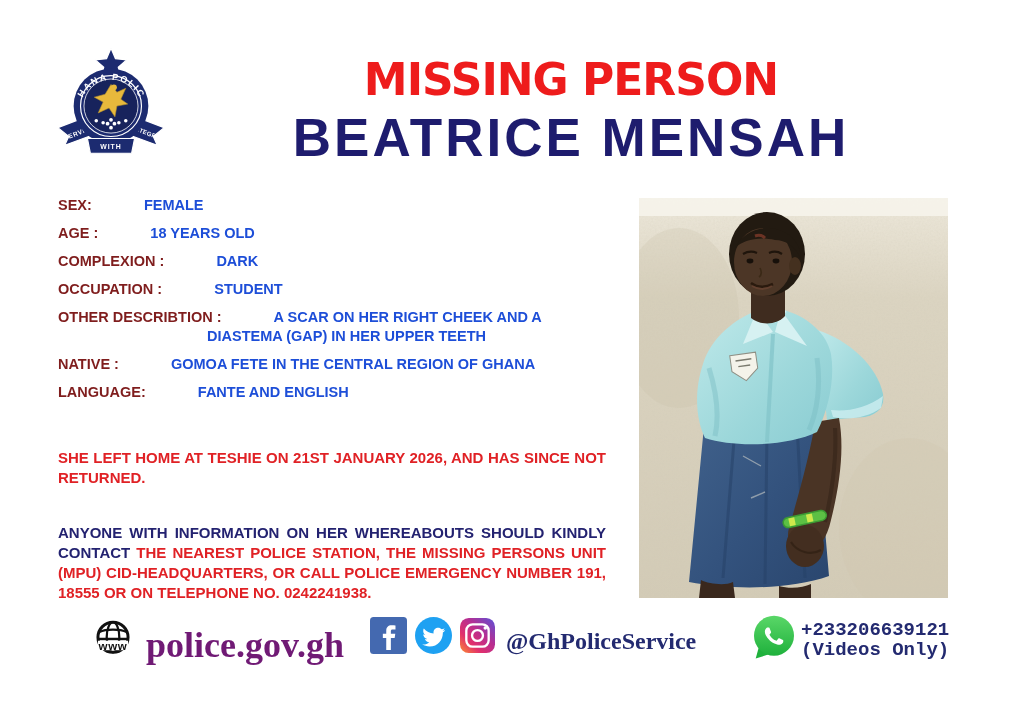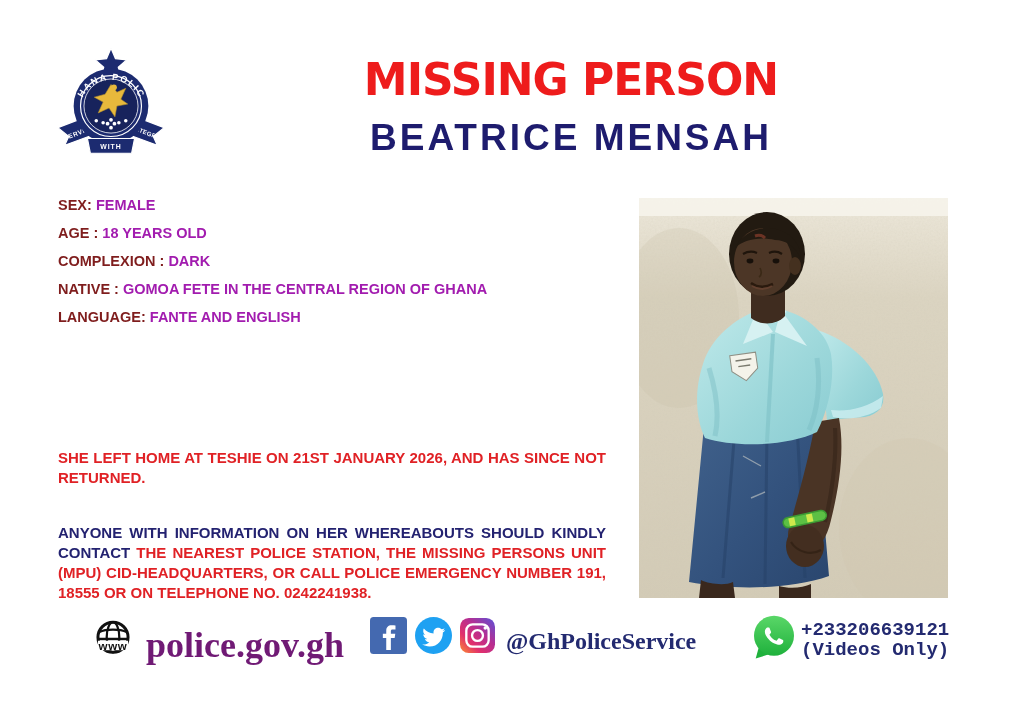--- a/index.html
+++ b/index.html
@@ -12,29 +12,29 @@
   
   .header{position:absolute;left:190px;top:0;width:762px;text-align:center;}
   .title-red{
     margin:0;position:absolute;left:0;top:50px;width:100%;
     font-family:"DejaVu Sans",sans-serif;font-weight:bold;
     font-size:44px;line-height:60px;letter-spacing:-1px;color:#ee1c1c;white-space:nowrap;
   }
   .title-navy{
     margin:0;position:absolute;left:0;top:112px;width:100%;
     font-family:"Liberation Sans",sans-serif;font-weight:bold;
-    font-size:37px;line-height:52px;letter-spacing:3px;color:#1e1c6e;white-space:nowrap;
+    font-size:53px;line-height:52px;letter-spacing:3px;color:#1e1c6e;white-space:nowrap;
   }
   
   .details{position:absolute;left:58px;top:196px;width:556px;
     font-size:14.5px;font-weight:bold;line-height:19px;color:#232270;}
   .detail-row{margin:0 0 9px 0;}
   .detail-row.hang{padding-left:149px;text-indent:-149px;}
   .d-label{color:#7f1d1d;}
-  .d-value{color:#a21caf;}
+  .d-value{color:#1d4ed8;margin-left:48px;}
   
   .para{
     position:absolute;left:58px;width:548px;margin:0;
     font-size:15px;font-weight:bold;line-height:20px;
     text-align:justify;color:#e02125;
   }
   .para1{top:448px;}
   .para2{top:523px;}
   .t-navy{color:#232270;}
   .t-red{color:#e02125;}
@@ -115,20 +115,28 @@
       <span class="d-label">SEX:</span>
       <span> </span><span class="d-value">FEMALE</span>
     </p>
     <p class="detail-row">
       <span class="d-label">AGE :</span>
       <span> </span><span class="d-value">18 YEARS OLD</span>
     </p>
     <p class="detail-row">
       <span class="d-label">COMPLEXION :</span>
       <span> </span><span class="d-value">DARK</span>
+    </p>
+    <p class="detail-row">
+      <span class="d-label">OCCUPATION :</span>
+      <span> </span><span class="d-value">STUDENT</span>
+    </p>
+    <p class="detail-row hang">
+      <span class="d-label">OTHER DESCRIBTION :</span>
+      <span> </span><span class="d-value">A SCAR ON HER RIGHT CHEEK AND A DIASTEMA (GAP) IN HER UPPER TEETH</span>
     </p>
     <p class="detail-row">
       <span class="d-label">NATIVE :</span>
       <span> </span><span class="d-value">GOMOA FETE IN THE CENTRAL REGION OF GHANA</span>
     </p>
     <p class="detail-row">
       <span class="d-label">LANGUAGE:</span>
       <span> </span><span class="d-value">FANTE AND ENGLISH</span>
     </p>
   </div>

